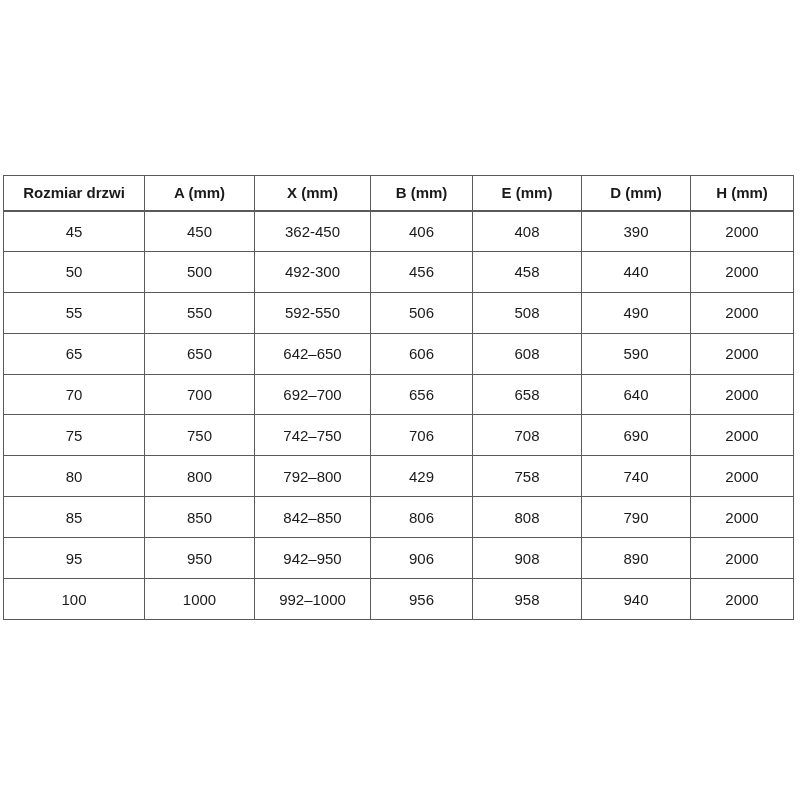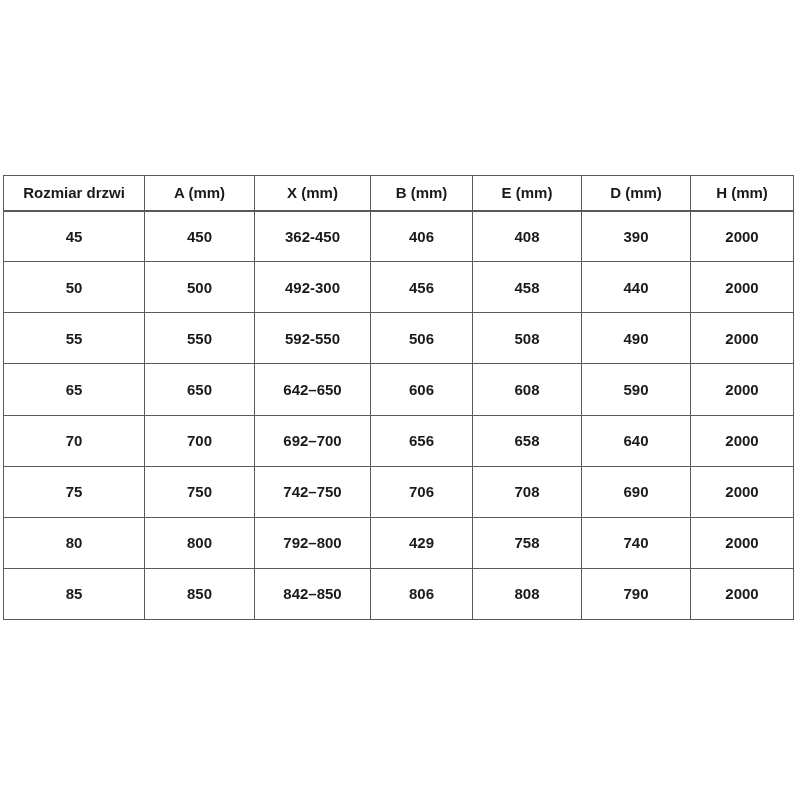--- a/index.html
+++ b/index.html
@@ -37,21 +37,21 @@
     font-size: 15px;
     padding: 0;
     overflow: hidden;
     white-space: nowrap;
   }
   table.size-table th {
     font-weight: bold;
     border-bottom-width: 2.5px;
   }
   thead tr { height: 35px; }
-  tbody tr { height: 34px; font-weight: bold; }
+  tbody tr { height: 34px; }
 </style>
 </head>
 <body>
 
 <div class="page">
   <table class="size-table">
     <colgroup>
       <col style="width:141px">
       <col style="width:110px">
       <col style="width:116px">
@@ -137,15 +137,33 @@
       </tr>
       <tr>
         <td>85</td>
         <td>850</td>
         <td>842–850</td>
         <td>806</td>
         <td>808</td>
         <td>790</td>
         <td>2000</td>
       </tr>
+      <tr>
+        <td>95</td>
+        <td>950</td>
+        <td>942–950</td>
+        <td>906</td>
+        <td>908</td>
+        <td>890</td>
+        <td>2000</td>
+      </tr>
+      <tr>
+        <td>100</td>
+        <td>1000</td>
+        <td>992–1000</td>
+        <td>956</td>
+        <td>958</td>
+        <td>940</td>
+        <td>2000</td>
+      </tr>
     </tbody>
   </table>
 </div>
 
 </body></html>

